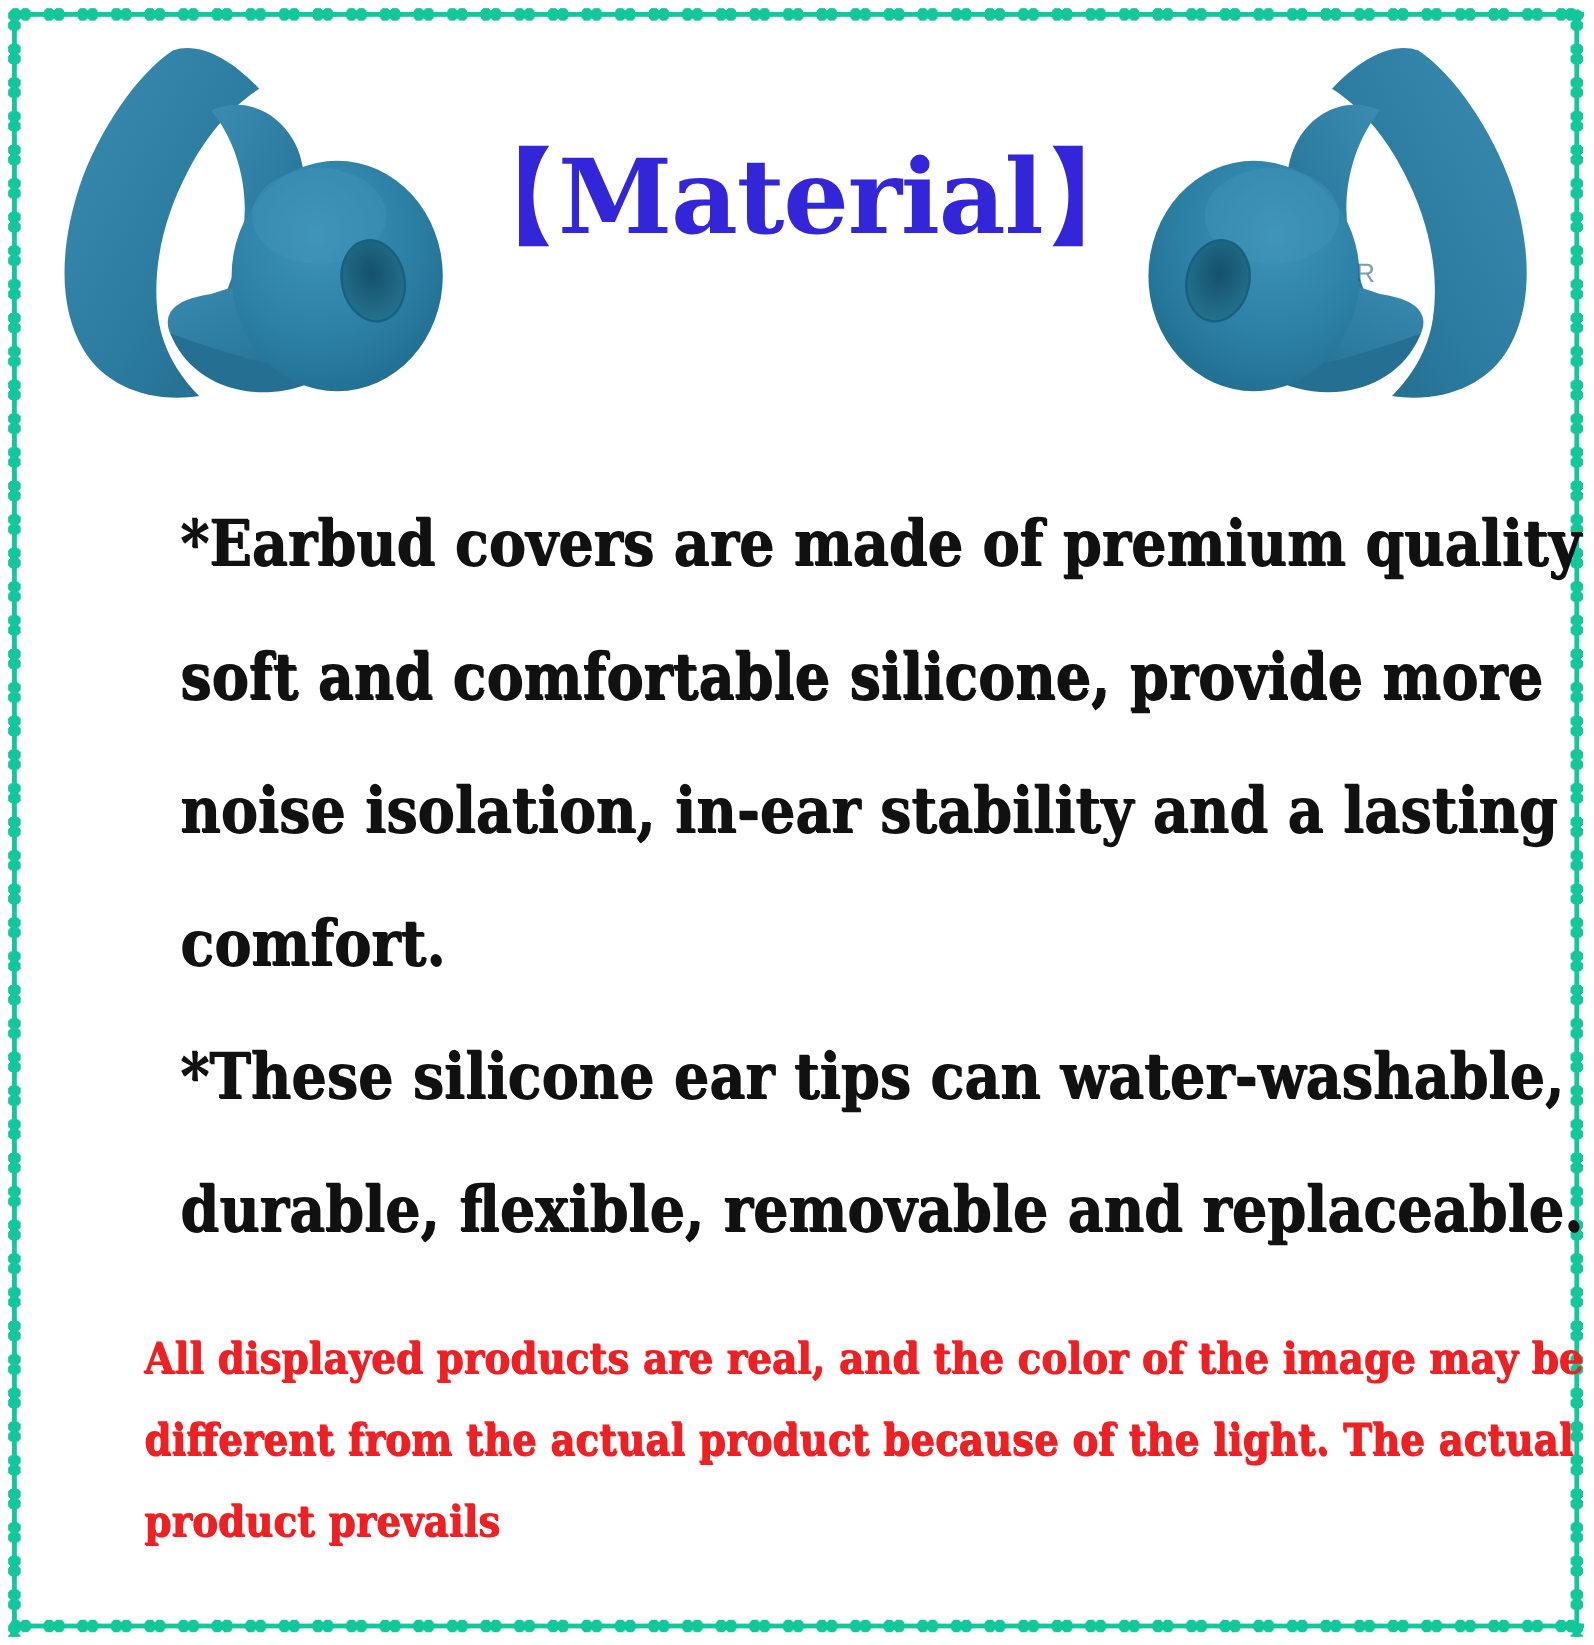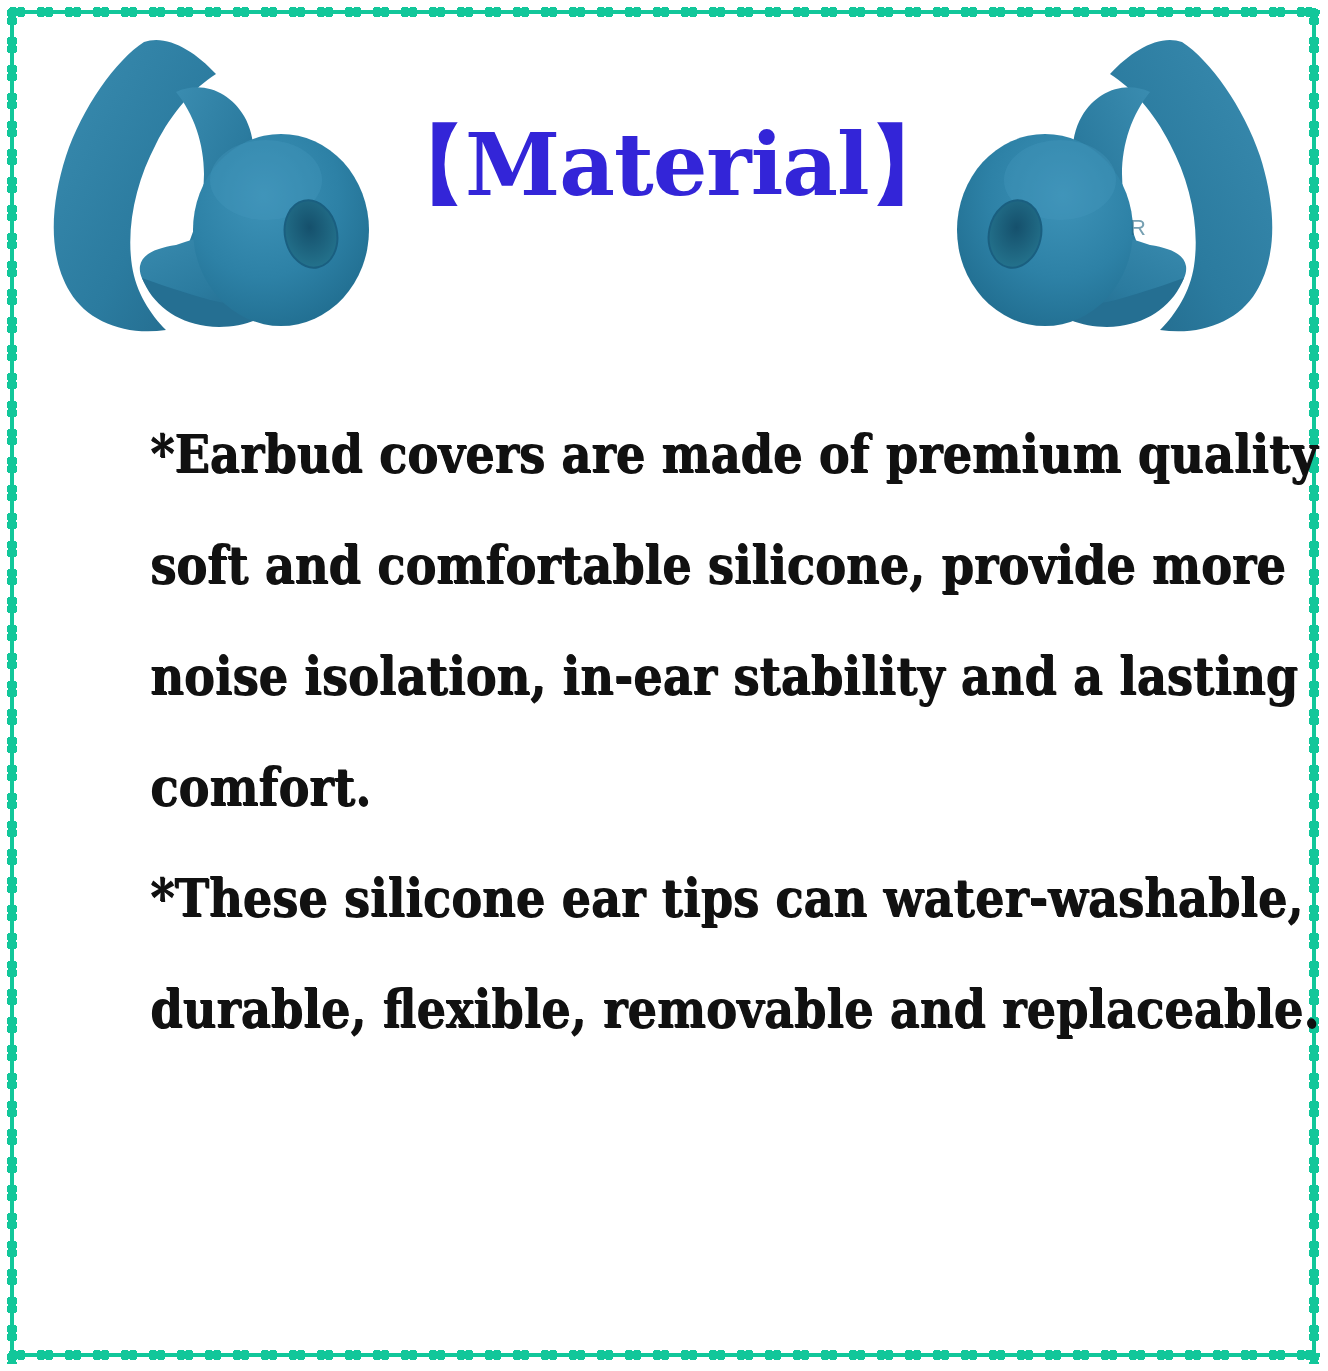--- a/index.html
+++ b/index.html
@@ -237,14 +237,19 @@
 
   <div class="body-copy">
     <div class="copy-line">*Earbud covers are made of premium quality</div>
     <div class="copy-line">soft and comfortable silicone, provide more</div>
     <div class="copy-line">noise isolation, in-ear stability and a lasting</div>
     <div class="copy-line">comfort.</div>
     <div class="copy-line">*These silicone ear tips can water-washable,</div>
     <div class="copy-line">durable, flexible, removable and replaceable.</div>
   </div>
 
+  <div class="disclaimer">
+    <div class="disclaimer-line">All displayed products are real, and the color of the image may be</div>
+    <div class="disclaimer-line">different from the actual product because of the light. The actual</div>
+    <div class="disclaimer-line">product prevails</div>
+  </div>
 
 </div>
 
 </body></html>

